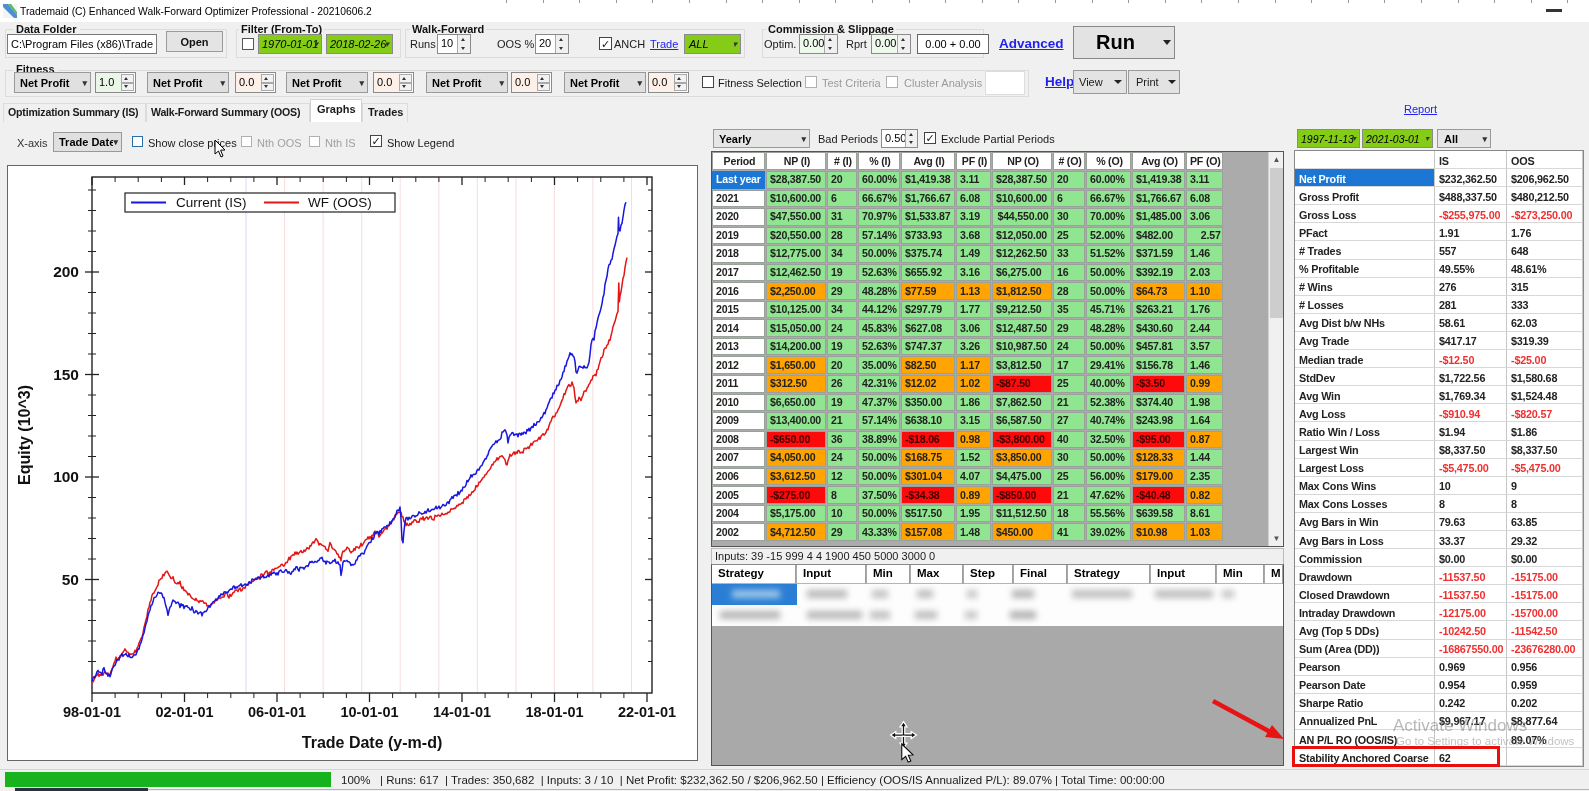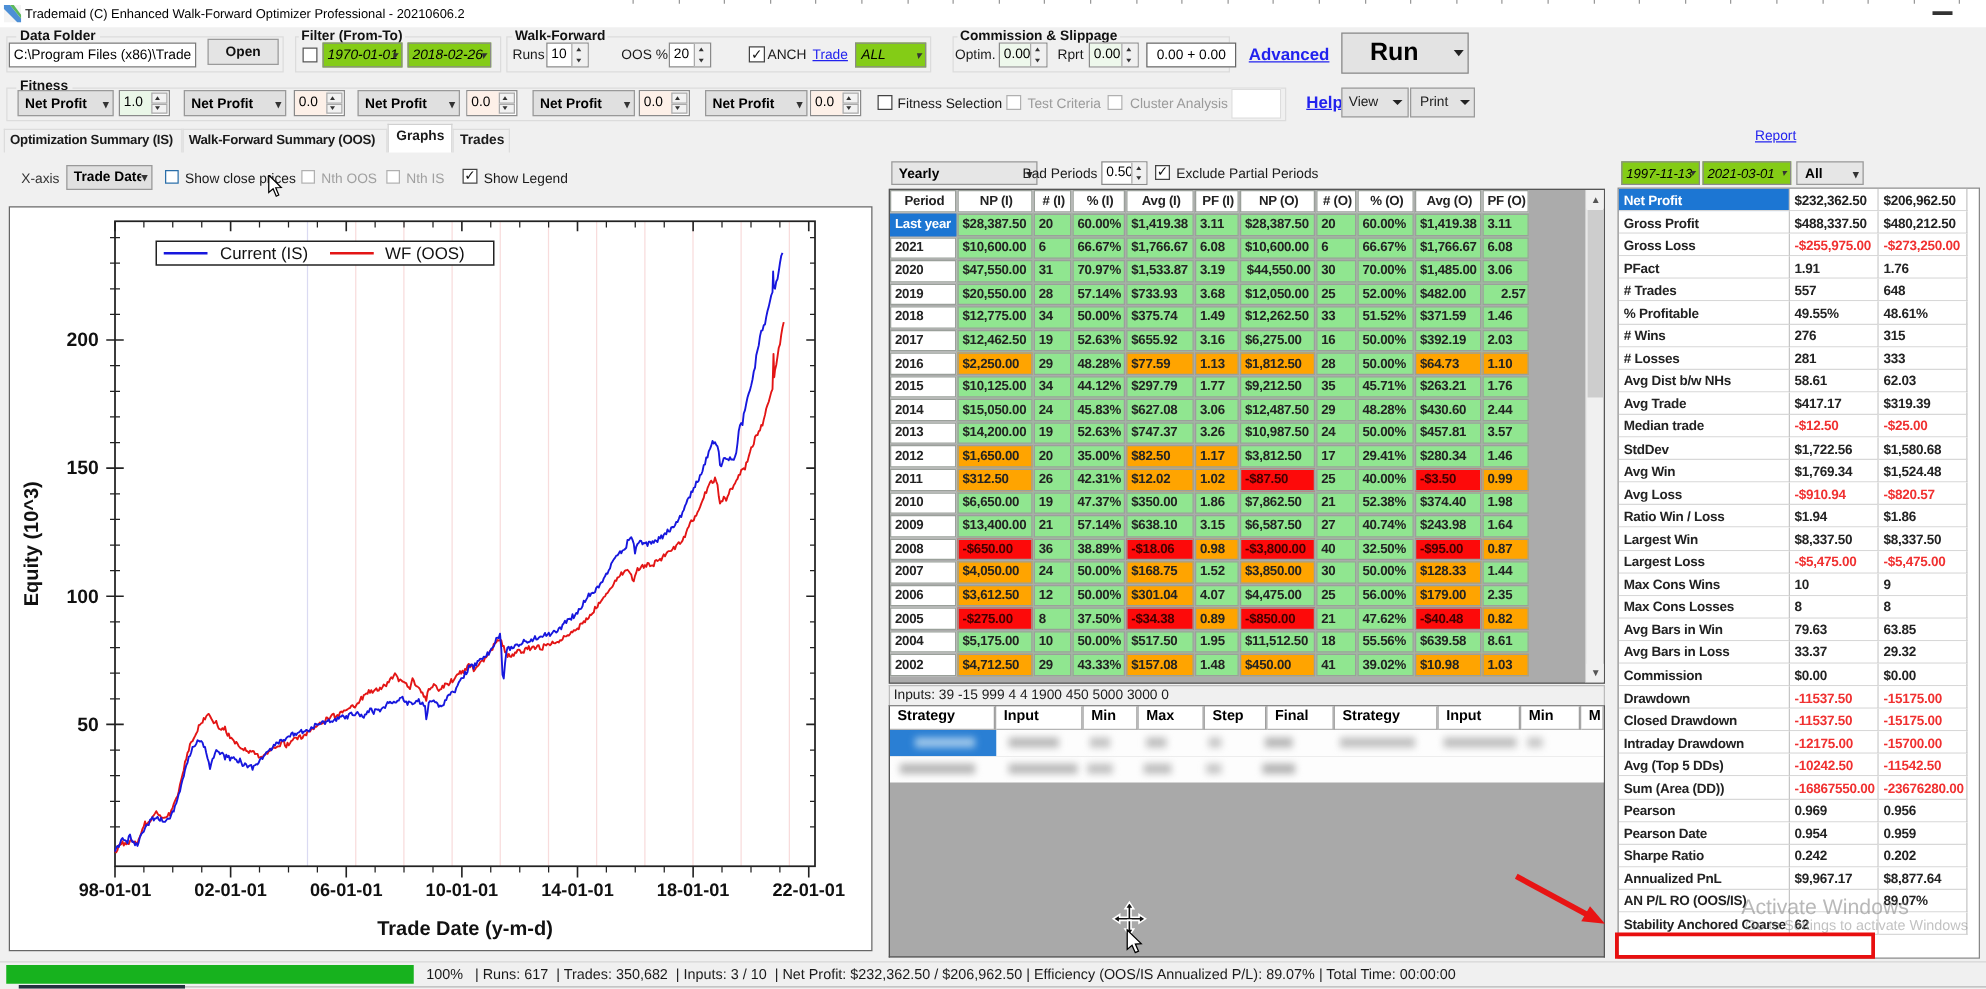--- a/index.html
+++ b/index.html
@@ -331,21 +331,21 @@
     <text x="372" y="748" font-size="16" font-weight="bold" fill="#111" text-anchor="middle" font-family="Liberation Sans">Trade Date (y-m-d)</text>
     <text x="30" y="435" font-size="16" font-weight="bold" fill="#111" text-anchor="middle" font-family="Liberation Sans" transform="rotate(-90 30 435)">Equity (10^3)</text>
     <polyline points="92.0,680.9 93.0,681.9 94.0,680.1 95.0,676.2 96.0,675.9 97.0,675.3 98.0,673.0 99.0,676.4 100.0,674.3 101.0,675.4 102.0,674.6 103.0,675.3 104.0,672.7 105.0,671.8 106.0,673.3 107.0,674.0 108.0,673.1 109.0,674.6 110.0,674.8 111.0,671.3 112.0,669.3 113.0,666.5 114.0,663.1 115.0,661.2 116.0,657.1 117.0,660.7 118.0,658.8 119.0,657.4 120.0,657.5 121.0,656.0 122.0,653.3 123.0,652.3 124.0,650.7 125.0,648.9 126.0,650.8 127.0,652.1 128.0,652.2 129.0,654.2 130.0,654.1 131.0,654.3 132.0,654.0 133.0,653.8 134.0,653.0 135.0,650.3 136.0,652.5 137.0,648.2 138.0,646.6 139.0,643.1 140.0,640.7 141.0,638.5 142.0,637.1 143.0,633.2 144.0,627.5 145.0,623.7 146.0,619.7 147.0,616.2 148.0,609.4 149.0,607.4 150.0,602.2 151.0,600.7 152.0,595.2 153.0,593.5 154.0,593.0 155.0,590.8 156.0,588.9 157.0,586.8 158.0,585.1 159.0,580.1 160.0,579.8 161.0,578.6 162.0,578.2 163.0,574.4 164.0,575.6 165.0,573.0 166.0,571.8 167.0,571.1 168.0,572.8 169.0,574.8 170.0,576.6 171.0,578.6 172.0,578.2 173.0,576.7 174.0,580.5 175.0,582.9 176.0,583.4 177.0,583.9 178.0,582.5 179.0,583.8 180.0,581.2 181.0,585.9 182.0,588.6 183.0,586.8 184.0,590.6 185.0,590.2 186.0,591.3 187.0,592.5 188.0,594.9 189.0,593.5 190.0,594.9 191.0,597.0 192.0,598.2 193.0,598.9 194.0,599.2 195.0,600.3 196.0,598.3 197.0,600.8 198.0,600.9 199.0,602.5 200.0,600.5 201.0,601.4 202.0,600.8 203.0,601.0 204.0,603.2 205.0,603.1 206.0,603.1 207.0,606.1 208.0,605.9 209.0,605.4 210.0,606.3 211.0,604.2 212.0,603.4 213.0,602.6 214.0,603.1 215.0,601.0 216.0,600.7 217.0,599.9 218.0,598.8 219.0,597.6 220.0,598.5 221.0,597.9 222.0,597.2 223.0,597.1 224.0,597.0 225.0,593.7 226.0,592.6 227.0,592.5 228.0,596.6 229.0,598.0 230.0,594.2 231.0,596.3 232.0,594.7 233.0,592.7 234.0,592.3 235.0,590.5 236.0,590.1 237.0,590.1 238.0,591.5 239.0,589.0 240.0,588.1 241.0,591.1 242.0,590.4 243.0,588.2 244.0,587.6 245.0,588.3 246.0,584.9 247.0,584.8 248.0,585.3 249.0,583.4 250.0,582.6 251.0,583.4 252.0,581.4 253.0,581.4 254.0,580.4 255.0,579.1 256.0,578.0 257.0,579.2 258.0,578.8 259.0,577.7 260.0,577.8 261.0,574.0 262.0,574.2 263.0,576.1 264.0,574.4 265.0,572.5 266.0,571.3 267.0,571.0 268.0,574.8 269.0,573.1 270.0,572.0 271.0,572.9 272.0,569.9 273.0,569.2 274.0,570.1 275.0,568.3 276.0,568.4 277.0,568.1 278.0,567.5 279.0,566.7 280.0,566.4 281.0,564.6 282.0,564.1 283.0,565.5 284.0,566.1 285.0,564.2 286.0,562.5 287.0,562.6 288.0,560.3 289.0,557.3 290.0,559.8 291.0,556.1 292.0,555.6 293.0,554.7 294.0,555.1 295.0,552.0 296.0,554.3 297.0,552.1 298.0,554.3 299.0,552.9 300.0,551.8 301.0,550.6 302.0,552.6 303.0,552.5 304.0,550.0 305.0,551.4 306.0,549.7 307.0,547.6 308.0,548.3 309.0,549.0 310.0,545.6 311.0,546.0 312.0,543.3 313.0,541.8 314.0,543.0 315.0,540.5 316.0,538.6 317.0,540.0 318.0,541.7 319.0,545.1 320.0,543.5 321.0,544.2 322.0,545.2 323.0,545.5 324.0,546.2 325.0,546.5 326.0,549.3 327.0,549.9 328.0,551.3 329.0,546.6 330.0,542.5 331.0,544.3 332.0,547.8 333.0,548.9 334.0,549.3 335.0,550.1 336.0,551.4 337.0,554.1 338.0,554.0 339.0,557.4 340.0,557.2 341.0,560.7 342.0,553.9 343.0,551.1 344.0,551.7 345.0,550.1 346.0,549.8 347.0,547.2 348.0,548.0 349.0,548.8 350.0,551.4 351.0,552.8 352.0,551.6 353.0,551.3 354.0,548.5 355.0,550.2 356.0,546.7 357.0,546.9 358.0,547.2 359.0,548.2 360.0,546.5 361.0,543.2 362.0,545.9 363.0,544.2 364.0,542.4 365.0,540.5 366.0,539.4 367.0,539.3 368.0,536.8 369.0,539.0 370.0,536.5 371.0,538.4 372.0,535.2 373.0,535.9 374.0,532.5 375.0,531.1 376.0,533.9 377.0,531.8 378.0,533.1 379.0,537.0 380.0,535.6 381.0,533.8 382.0,533.2 383.0,532.0 384.0,530.0 385.0,528.8 386.0,528.3 387.0,529.2 388.0,526.1 389.0,525.8 390.0,524.0 391.0,522.6 392.0,520.7 393.0,520.1 394.0,519.8 395.0,515.2 396.0,514.5 397.0,513.9 398.0,512.0 399.0,512.5 400.0,512.2 401.0,512.2 402.0,516.8 403.0,516.8 404.0,521.8 405.0,521.5 406.0,525.7 407.0,523.1 408.0,525.2 409.0,525.5 410.0,523.4 411.0,524.7 412.0,522.0 413.0,522.2 414.0,520.0 415.0,519.7 416.0,520.3 417.0,522.4 418.0,521.8 419.0,522.3 420.0,518.8 421.0,518.1 422.0,519.4 423.0,516.8 424.0,520.2 425.0,518.8 426.0,517.3 427.0,517.1 428.0,519.3 429.0,518.1 430.0,516.4 431.0,516.2 432.0,519.4 433.0,519.7 434.0,519.9 435.0,515.3 436.0,515.8 437.0,516.4 438.0,515.1 439.0,515.3 440.0,516.2 441.0,515.2 442.0,513.2 443.0,514.5 444.0,514.7 445.0,514.0 446.0,513.5 447.0,514.0 448.0,512.2 449.0,512.4 450.0,511.6 451.0,508.8 452.0,509.1 453.0,509.1 454.0,508.2 455.0,508.4 456.0,507.3 457.0,505.3 458.0,505.9 459.0,504.1 460.0,504.5 461.0,503.8 462.0,502.7 463.0,503.4 464.0,499.2 465.0,498.7 466.0,498.9 467.0,496.9 468.0,497.9 469.0,494.6 470.0,495.5 471.0,494.4 472.0,491.8 473.0,492.0 474.0,490.7 475.0,490.0 476.0,485.4 477.0,486.7 478.0,485.7 479.0,482.1 480.0,482.4 481.0,480.7 482.0,479.3 483.0,477.6 484.0,477.2 485.0,474.9 486.0,474.5 487.0,472.8 488.0,471.2 489.0,470.3 490.0,469.3 491.0,467.1 492.0,464.4 493.0,464.7 494.0,461.9 495.0,461.8 496.0,460.6 497.0,457.8 498.0,459.9 499.0,458.0 500.0,456.5 501.0,456.2 502.0,455.8 503.0,457.0 504.0,458.4 505.0,459.7 506.0,464.1 507.0,465.0 508.0,460.7 509.0,458.1 510.0,454.3 511.0,456.2 512.0,455.2 513.0,453.3 514.0,451.8 515.0,454.4 516.0,452.0 517.0,453.5 518.0,450.4 519.0,450.6 520.0,453.0 521.0,452.5 522.0,452.3 523.0,453.0 524.0,448.7 525.0,448.0 526.0,448.8 527.0,448.2 528.0,447.0 529.0,448.5 530.0,445.7 531.0,443.4 532.0,445.1 533.0,442.9 534.0,441.4 535.0,440.9 536.0,440.9 537.0,440.7 538.0,439.4 539.0,437.3 540.0,439.4 541.0,436.2 542.0,435.0 543.0,433.7 544.0,435.2 545.0,434.0 546.0,432.5 547.0,429.4 548.0,429.7 549.0,425.8 550.0,422.8 551.0,421.4 552.0,418.2 553.0,416.2 554.0,416.9 555.0,416.3 556.0,412.9 557.0,412.6 558.0,409.8 559.0,408.1 560.0,405.7 561.0,402.9 562.0,400.4 563.0,398.2 564.0,393.7 565.0,394.4 566.0,390.5 567.0,388.2 568.0,385.9 569.0,384.5 570.0,386.4 571.0,385.9 572.0,382.0 573.0,385.2 574.0,387.8 575.0,397.0 576.0,402.9 577.0,400.9 578.0,401.1 579.0,397.3 580.0,398.5 581.0,400.6 582.0,397.3 583.0,395.3 584.0,391.4 585.0,390.9 586.0,391.2 587.0,388.2 588.0,386.8 589.0,384.4 590.0,383.1 591.0,379.9 592.0,379.9 593.0,375.9 594.0,375.3 595.0,374.6 596.0,375.7 597.0,370.0 598.0,369.3 599.0,365.1 600.0,361.6 601.0,357.7 602.0,357.5 603.0,355.5 604.0,349.5 605.0,348.1 606.0,348.1 607.0,345.0 608.0,344.3 609.0,340.0 610.0,340.5 611.0,335.7 612.0,331.9 613.0,326.8 614.0,323.9 615.0,321.4 616.0,317.5 617.0,313.7 618.0,311.4 618.8,283.1 619.4,301.8 620.0,296.1 621.0,292.0 622.0,285.3 623.0,278.2 624.0,275.5 625.0,267.7 626.0,261.9 627.0,257.7" fill="none" stroke="#e31515" stroke-width="1.5" stroke-linejoin="round"></polyline>
     <polyline points="92.0,681.3 93.0,678.2 94.0,676.7 95.0,677.7 96.0,674.8 97.0,671.7 98.0,670.4 99.0,672.1 100.0,672.2 101.0,672.9 102.0,674.6 103.0,669.1 104.0,667.6 105.0,671.7 106.0,673.6 107.0,673.2 108.0,676.2 109.0,674.5 110.0,676.8 111.0,673.7 112.0,669.5 113.0,667.4 114.0,666.1 115.0,665.4 116.0,662.5 117.0,660.1 118.0,659.6 119.0,660.1 120.0,655.9 121.0,655.2 122.0,653.7 123.0,656.4 124.0,654.8 125.0,654.6 126.0,653.4 127.0,655.6 128.0,656.7 129.0,654.2 130.0,657.2 131.0,657.5 132.0,657.5 133.0,656.2 134.0,654.8 135.0,655.0 136.0,654.8 137.0,651.7 138.0,648.9 139.0,649.3 140.0,644.5 141.0,642.7 142.0,639.2 143.0,635.1 144.0,633.0 145.0,627.9 146.0,623.8 147.0,621.2 148.0,615.9 149.0,612.3 150.0,610.2 151.0,605.4 152.0,604.8 153.0,601.8 154.0,597.6 155.0,597.3 156.0,596.8 157.0,595.1 158.0,592.2 159.0,592.7 160.0,593.3 161.0,592.8 162.0,594.0 163.0,597.6 164.0,597.6 165.0,602.4 166.0,606.6 167.0,609.6 168.0,615.3 169.0,610.8 170.0,607.1 171.0,606.2 172.0,602.6 173.0,600.0 174.0,601.0 175.0,601.5 176.0,603.4 177.0,602.5 178.0,602.1 179.0,603.7 180.0,607.6 181.0,603.7 182.0,605.7 183.0,604.5 184.0,608.5 185.0,605.9 186.0,606.4 187.0,605.7 188.0,607.4 189.0,607.7 190.0,609.8 191.0,610.0 192.0,606.8 193.0,609.8 194.0,612.8 195.0,612.5 196.0,610.6 197.0,611.6 198.0,614.0 199.0,612.9 200.0,612.3 201.0,612.0 202.0,615.9 203.0,612.6 204.0,612.2 205.0,611.3 206.0,611.6 207.0,610.1 208.0,607.5 209.0,606.3 210.0,607.2 211.0,604.9 212.0,603.9 213.0,601.8 214.0,601.3 215.0,600.5 216.0,598.9 217.0,600.2 218.0,598.2 219.0,595.8 220.0,596.4 221.0,593.9 222.0,594.2 223.0,595.0 224.0,592.0 225.0,591.8 226.0,593.0 227.0,591.9 228.0,592.4 229.0,590.5 230.0,589.5 231.0,589.0 232.0,589.4 233.0,586.8 234.0,585.9 235.0,588.7 236.0,586.8 237.0,588.1 238.0,586.4 239.0,586.0 240.0,585.1 241.0,583.8 242.0,586.7 243.0,585.3 244.0,585.0 245.0,583.9 246.0,584.3 247.0,585.2 248.0,584.1 249.0,581.7 250.0,582.4 251.0,582.7 252.0,579.0 253.0,579.3 254.0,579.9 255.0,579.2 256.0,579.4 257.0,578.2 258.0,576.9 259.0,577.1 260.0,579.3 261.0,577.1 262.0,576.9 263.0,575.5 264.0,577.9 265.0,577.1 266.0,577.6 267.0,576.2 268.0,575.0 269.0,576.8 270.0,573.8 271.0,575.1 272.0,573.1 273.0,573.3 274.0,572.1 275.0,573.2 276.0,574.9 277.0,572.7 278.0,575.0 279.0,571.4 280.0,570.5 281.0,570.0 282.0,572.0 283.0,572.3 284.0,572.2 285.0,570.6 286.0,569.5 287.0,571.1 288.0,573.1 289.0,571.6 290.0,573.5 291.0,574.3 292.0,571.5 293.0,571.5 294.0,568.9 295.0,569.8 296.0,566.8 297.0,566.7 298.0,569.5 299.0,571.2 300.0,567.3 301.0,567.4 302.0,567.8 303.0,567.5 304.0,569.2 305.0,567.4 306.0,566.2 307.0,565.7 308.0,566.5 309.0,563.9 310.0,561.6 311.0,562.4 312.0,561.3 313.0,562.4 314.0,562.6 315.0,561.3 316.0,562.0 317.0,562.0 318.0,560.5 319.0,560.5 320.0,558.3 321.0,558.1 322.0,557.3 323.0,560.6 324.0,561.6 325.0,561.1 326.0,564.0 327.0,561.1 328.0,561.6 329.0,562.0 330.0,563.5 331.0,563.0 332.0,562.3 333.0,560.6 334.0,561.1 335.0,559.2 336.0,563.0 337.0,563.2 338.0,561.9 339.0,564.6 340.0,564.7 341.0,575.4 342.0,570.1 343.0,562.2 344.0,560.8 345.0,561.2 346.0,560.9 347.0,560.3 348.0,561.8 349.0,561.8 350.0,562.8 351.0,565.5 352.0,564.4 353.0,565.1 354.0,564.4 355.0,564.1 356.0,560.2 357.0,560.0 358.0,556.8 359.0,555.8 360.0,555.9 361.0,553.6 362.0,553.2 363.0,553.7 364.0,553.9 365.0,550.3 366.0,548.5 367.0,545.9 368.0,544.4 369.0,542.6 370.0,542.5 371.0,542.2 372.0,537.4 373.0,539.4 374.0,537.6 375.0,532.4 376.0,532.9 377.0,531.5 378.0,531.8 379.0,535.1 380.0,530.6 381.0,532.4 382.0,528.7 383.0,528.6 384.0,527.1 385.0,527.0 386.0,527.4 387.0,525.4 388.0,525.6 389.0,525.1 390.0,521.8 391.0,523.9 392.0,521.2 393.0,518.9 394.0,518.1 395.0,517.2 396.0,514.6 397.0,510.3 398.0,510.2 399.0,510.4 400.0,506.9 401.0,518.7 402.0,539.7 403.0,542.8 404.0,530.9 405.0,522.4 406.0,518.0 407.0,517.4 408.0,520.1 409.0,517.3 410.0,518.7 411.0,518.3 412.0,516.1 413.0,515.5 414.0,515.6 415.0,517.0 416.0,515.7 417.0,515.7 418.0,514.5 419.0,511.8 420.0,512.9 421.0,513.2 422.0,514.2 423.0,513.6 424.0,513.3 425.0,511.4 426.0,513.1 427.0,511.2 428.0,508.8 429.0,511.6 430.0,511.5 431.0,510.2 432.0,509.4 433.0,509.2 434.0,509.6 435.0,508.4 436.0,506.3 437.0,508.8 438.0,507.7 439.0,506.1 440.0,508.8 441.0,507.4 442.0,506.1 443.0,504.5 444.0,505.1 445.0,506.0 446.0,505.2 447.0,502.6 448.0,501.8 449.0,503.5 450.0,499.8 451.0,498.7 452.0,496.6 453.0,498.5 454.0,495.4 455.0,495.2 456.0,495.0 457.0,495.9 458.0,491.4 459.0,494.6 460.0,492.3 461.0,490.3 462.0,491.0 463.0,487.1 464.0,487.4 465.0,486.9 466.0,485.0 467.0,480.5 468.0,481.6 469.0,479.7 470.0,477.9 471.0,474.7 472.0,477.0 473.0,474.7 474.0,474.2 475.0,474.4 476.0,473.8 477.0,470.3 478.0,469.2 479.0,470.1 480.0,467.3 481.0,465.9 482.0,465.6 483.0,462.7 484.0,461.0 485.0,458.8 486.0,459.0 487.0,456.2 488.0,454.8 489.0,450.8 490.0,449.2 491.0,447.5 492.0,446.3 493.0,444.5 494.0,444.3 495.0,442.8 496.0,440.9 497.0,442.6 498.0,440.4 499.0,440.0 500.0,439.3 501.0,438.2 502.0,432.0 503.0,432.1 504.0,430.8 505.0,429.7 506.0,431.9 507.0,435.0 508.0,442.9 509.0,437.4 510.0,435.2 511.0,434.3 512.0,432.5 513.0,432.8 514.0,435.5 515.0,434.3 516.0,434.6 517.0,433.8 518.0,436.8 519.0,433.4 520.0,433.3 521.0,435.1 522.0,432.9 523.0,434.3 524.0,432.1 525.0,432.6 526.0,433.7 527.0,429.6 528.0,430.8 529.0,428.2 530.0,430.9 531.0,427.8 532.0,426.5 533.0,427.5 534.0,423.5 535.0,425.3 536.0,425.2 537.0,421.9 538.0,421.6 539.0,421.9 540.0,420.3 541.0,417.5 542.0,417.7 543.0,415.2 544.0,412.5 545.0,413.7 546.0,409.7 547.0,408.1 548.0,404.7 549.0,402.7 550.0,399.5 551.0,397.9 552.0,398.0 553.0,393.1 554.0,393.6 555.0,390.2 556.0,389.8 557.0,385.2 558.0,385.7 559.0,384.5 560.0,380.1 561.0,379.6 562.0,377.0 563.0,372.1 564.0,371.6 565.0,365.9 566.0,366.0 567.0,361.1 568.0,359.1 569.0,356.5 570.0,352.8 571.0,354.8 572.0,353.8 573.0,355.9 574.0,357.1 575.0,361.4 576.0,372.0 577.0,373.1 578.0,370.0 579.0,366.5 580.0,366.3 581.0,367.3 582.0,367.3 583.0,368.2 584.0,365.7 585.0,367.7 586.0,367.6 587.0,367.9 588.0,365.3 589.0,362.2 590.0,354.6 591.0,344.7 592.0,340.2 593.0,338.4 594.0,340.1 595.0,330.8 596.0,328.1 597.0,322.8 598.0,318.0 599.0,314.7 600.0,312.1 601.0,308.1 602.0,303.6 603.0,297.2 604.0,294.3 605.0,284.2 606.0,280.2 607.0,276.3 608.0,268.9 609.0,264.6 610.0,264.3 611.0,260.2 612.0,259.5 613.0,253.5 614.0,248.8 615.0,245.3 616.0,240.8 617.0,236.2 618.0,233.8 618.5,217.2 619.0,229.7 620.0,231.0 621.0,225.2 622.0,223.3 623.0,217.0 624.0,210.2 625.0,204.6 626.0,202.3" fill="none" stroke="#1717dd" stroke-width="1.5" stroke-linejoin="round"></polyline>
     <rect x="125" y="193" width="270" height="19" fill="#fff" stroke="#222" stroke-width="1.2"></rect>
     <line x1="131" y1="202.5" x2="166" y2="202.5" stroke="#1717dd" stroke-width="2"></line>
     <text x="176" y="207" font-size="13.5" fill="#111" font-family="Liberation Sans">Current (IS)</text>
     <line x1="264" y1="202.5" x2="299" y2="202.5" stroke="#e31515" stroke-width="2"></line>
     <text x="308" y="207" font-size="13.5" fill="#111" font-family="Liberation Sans">WF (OOS)</text>
   </svg>
-<div class="ddg" style="left:713px;top:129px;width:117px;height:19px;padding:3px 0 0 5px;font-weight:600;background:#e6e6e6;">Yearly<span class="chev">▾</span></div>
+<div class="ddg" style="left:713px;top:129px;width:97px;height:19px;padding:3px 0 0 5px;font-weight:600;background:#e6e6e6;">Yearly<span class="chev">▾</span></div>
 <div class="lbl" style="left:818px;top:133px;">Bad Periods</div>
 <div class="spin" style="left:881px;top:129px;width:37px;height:19px;">
     <div class="spv" style="right:12px;padding-top:2px;">0.50</div>
     <div class="spb" style="width:12px;"></div>
   </div>
 <div class="chk" style="left:924px;top:132px;width:12px;height:12px;line-height:11px;">✓</div>
 <div class="lbl" style="left:941px;top:133px;">Exclude Partial Periods</div>
 <div class="abs" style="left:711px;top:151px;width:573px;height:396px;background:#ababab;border:1px solid #555;overflow:hidden;">
     <table class="gt" style="position:absolute;left:-1px;top:-1px;table-layout:fixed;">
       <tbody>
@@ -495,21 +495,21 @@
         <tr>
           <td class="p" style="width:53px;">2012</td>
           <td class="o" style="width:60px;text-align:left;">$1,650.00</td>
           <td class="g" style="width:30px;text-align:left;">20</td>
           <td class="g" style="width:42px;text-align:left;">35.00%</td>
           <td class="o" style="width:54px;text-align:left;">$82.50</td>
           <td class="o" style="width:35px;text-align:left;">1.17</td>
           <td class="g" style="width:60px;text-align:left;">$3,812.50</td>
           <td class="g" style="width:32px;text-align:left;">17</td>
           <td class="g" style="width:45px;text-align:left;">29.41%</td>
-          <td class="g" style="width:53px;text-align:left;">$280.34</td>
+          <td class="g" style="width:53px;text-align:left;">$156.78</td>
           <td class="g" style="width:36px;text-align:left;">1.46</td>
         </tr>
         <tr>
           <td class="p" style="width:53px;">2011</td>
           <td class="o" style="width:60px;text-align:left;">$312.50</td>
           <td class="g" style="width:30px;text-align:left;">26</td>
           <td class="g" style="width:42px;text-align:left;">42.31%</td>
           <td class="o" style="width:54px;text-align:left;">$12.02</td>
           <td class="o" style="width:35px;text-align:left;">1.02</td>
           <td class="r" style="width:60px;text-align:left;">-$87.50</td>
@@ -670,20 +670,25 @@
 <path d="M16,28 L16,46 L20.5,42.2 L23.5,49 L26.5,47.6 L23.6,41 L29,40.6 Z" fill="#fff" stroke="#000" stroke-width="1.2"></path>
 </svg>
 
 <div class="dd" style="left:1297px;top:129px;width:63px;height:19px;padding:3px 0 0 3px;font-size:10.5px;">1997-11-13<span class="chev" style="font-size:8px;">▾</span></div>
 <div class="dd" style="left:1362px;top:129px;width:71px;height:19px;padding:3px 0 0 3px;font-size:10.5px;">2021-03-01<span class="chev" style="font-size:8px;">▾</span></div>
 <div class="ddg" style="left:1437px;top:129px;width:54px;height:19px;padding:3px 0 0 6px;font-weight:600;background:#e6e6e6;">All<span class="chev">▾</span></div>
 <div class="abs" style="left:1294px;top:150px;width:290px;height:617px;background:#fff;border:1px solid #888;overflow:hidden;">
     <table class="st" style="border-spacing:0;position:absolute;left:0;top:0;table-layout:fixed;">
       <tbody>
         <tr>
+          <td style="width:140px;"></td>
+          <td style="width:72px;">IS</td>
+          <td style="width:76px;">OOS</td>
+        </tr>
+        <tr>
           <td class="sel">Net Profit</td>
           <td>$232,362.50</td>
           <td>$206,962.50</td>
         </tr>
         <tr>
           <td>Gross Profit</td>
           <td>$488,337.50</td>
           <td>$480,212.50</td>
         </tr>
         <tr>

